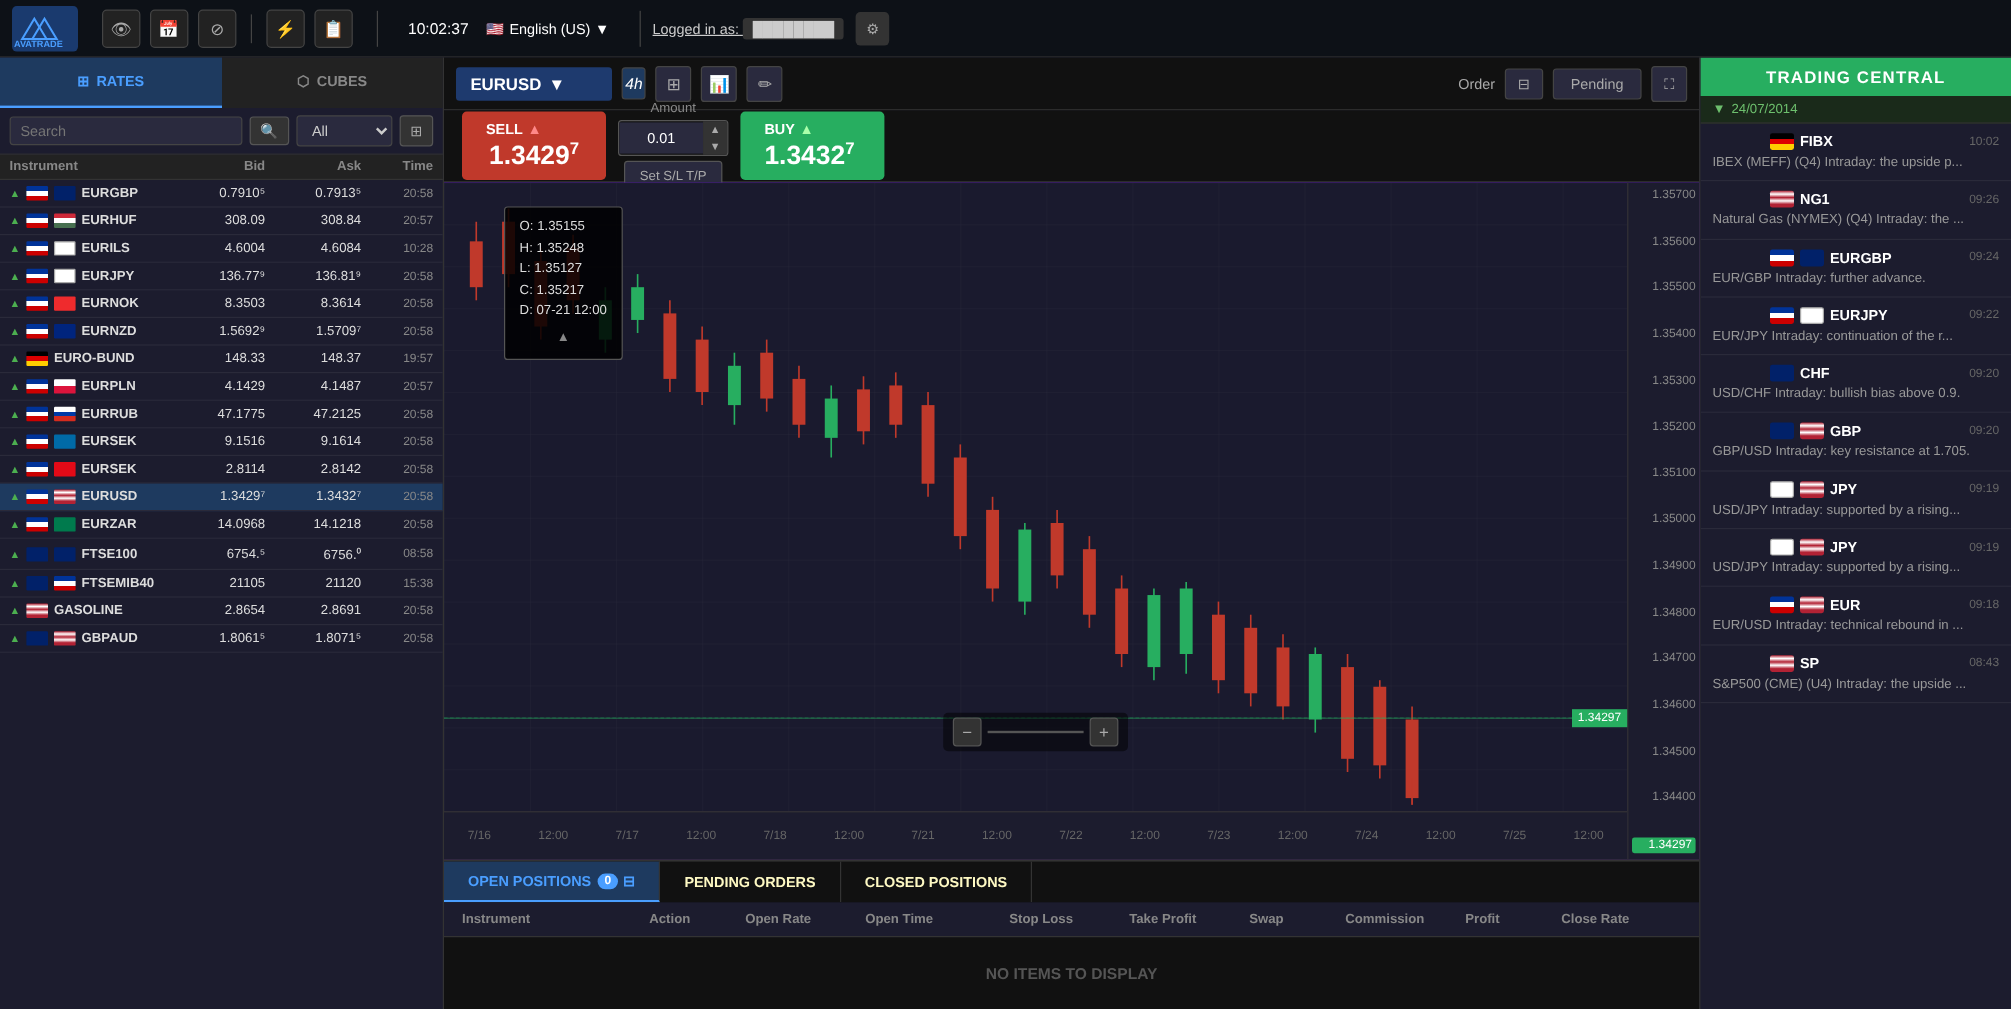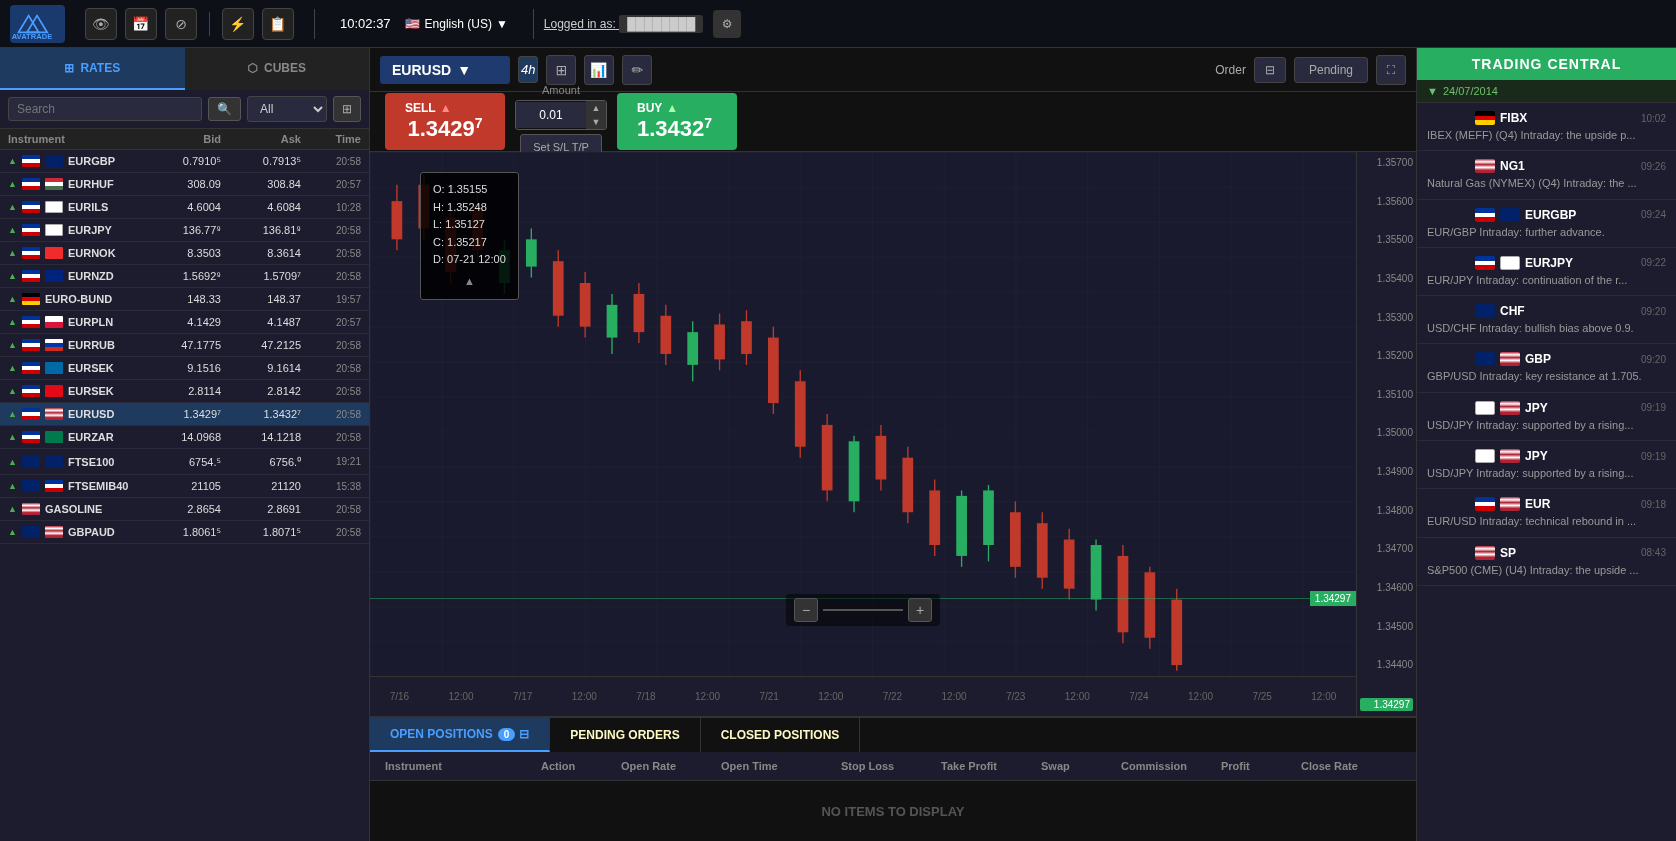--- a/index.html
+++ b/index.html
@@ -323,21 +323,21 @@
   </div>
         <div class="instrument-row">
     <div class="instrument-name">
       <span style="color:#4CAF50;font-size:9px;">▲</span>
       <span class="flag" style="background:#012169;width:18px;height:12px;display:inline-block;border-radius:1px;"></span>
             <span class="flag" style="background:#012169;width:18px;height:12px;display:inline-block;border-radius:1px;"></span>
       <span>FTSE100</span>
     </div>
     <div class="bid-price">6754.⁵</div>
     <div class="ask-price">6756.⁰</div>
-    <div class="time-val">19:21</div>
+    <div class="time-val">08:58</div>
   </div>
         <div class="instrument-row">
     <div class="instrument-name">
       <span style="color:#4CAF50;font-size:9px;">▲</span>
       <span class="flag" style="background:#012169;width:18px;height:12px;display:inline-block;border-radius:1px;"></span>
             <span class="flag" style="background:linear-gradient(180deg,#003399 33%,#fff 33%,#fff 66%,#c00 66%);width:18px;height:12px;display:inline-block;border-radius:1px;"></span>
       <span>FTSEMIB40</span>
     </div>
     <div class="bid-price">21105</div>
     <div class="ask-price">21120</div>

